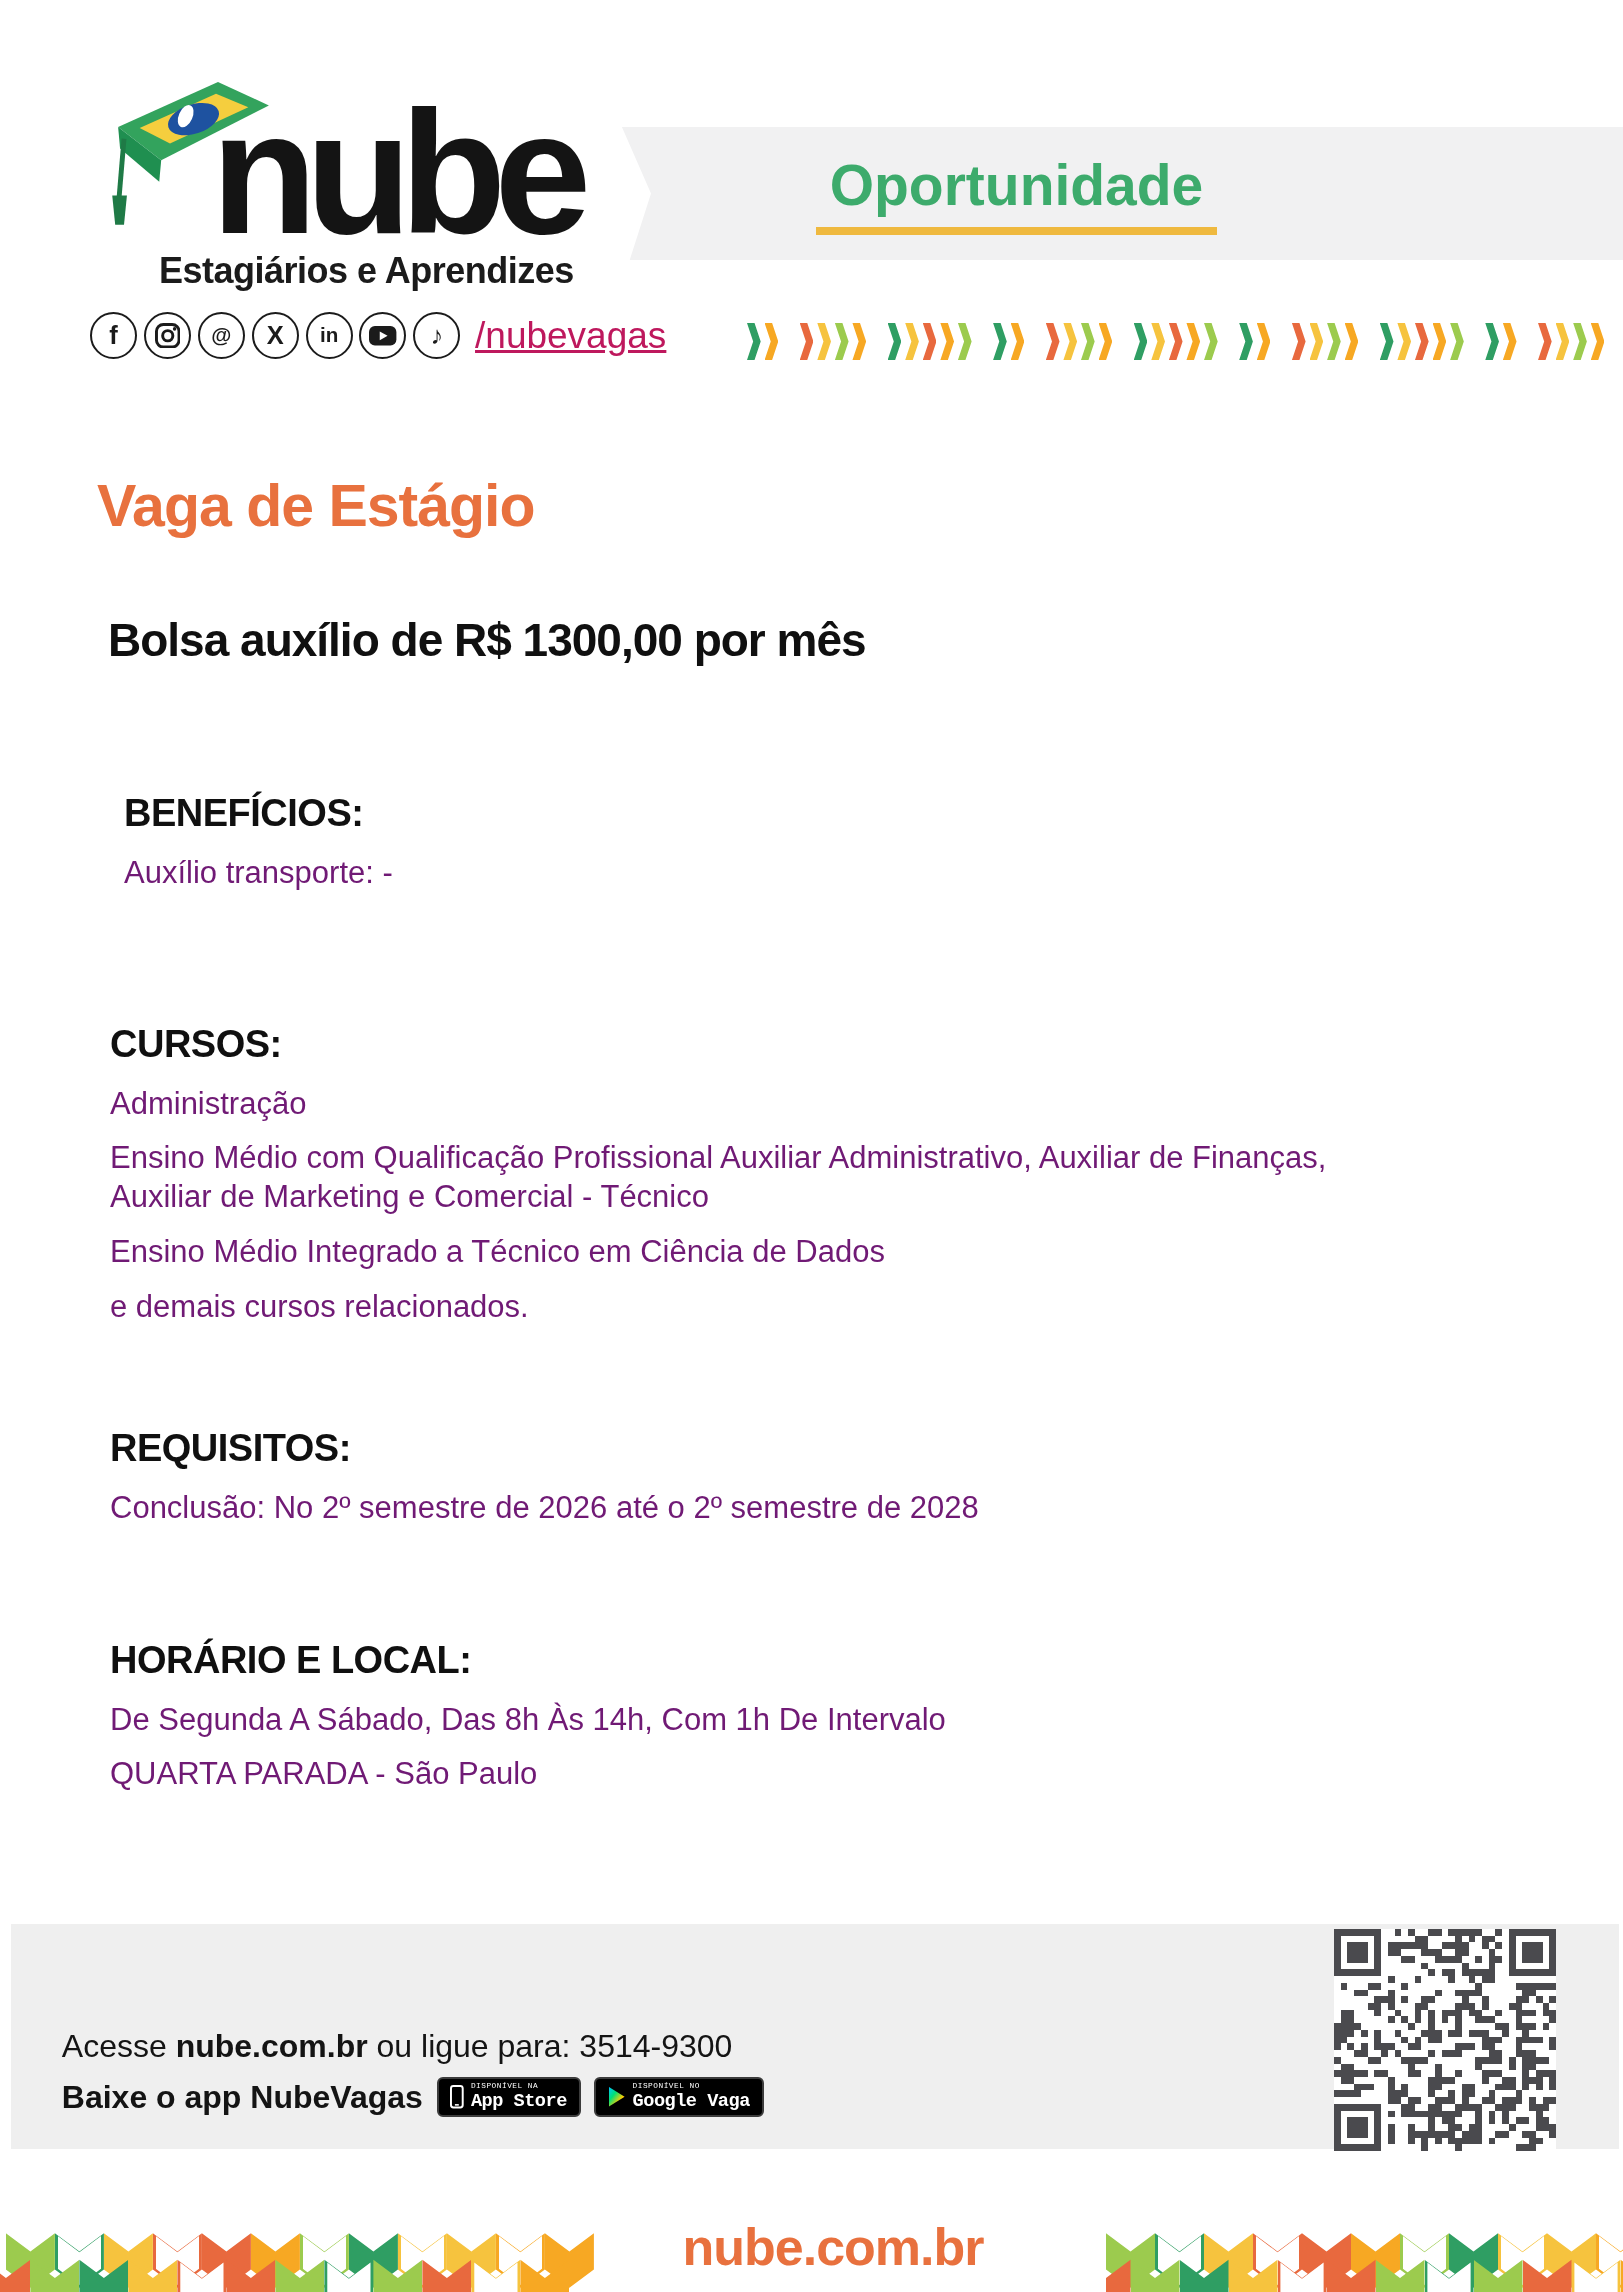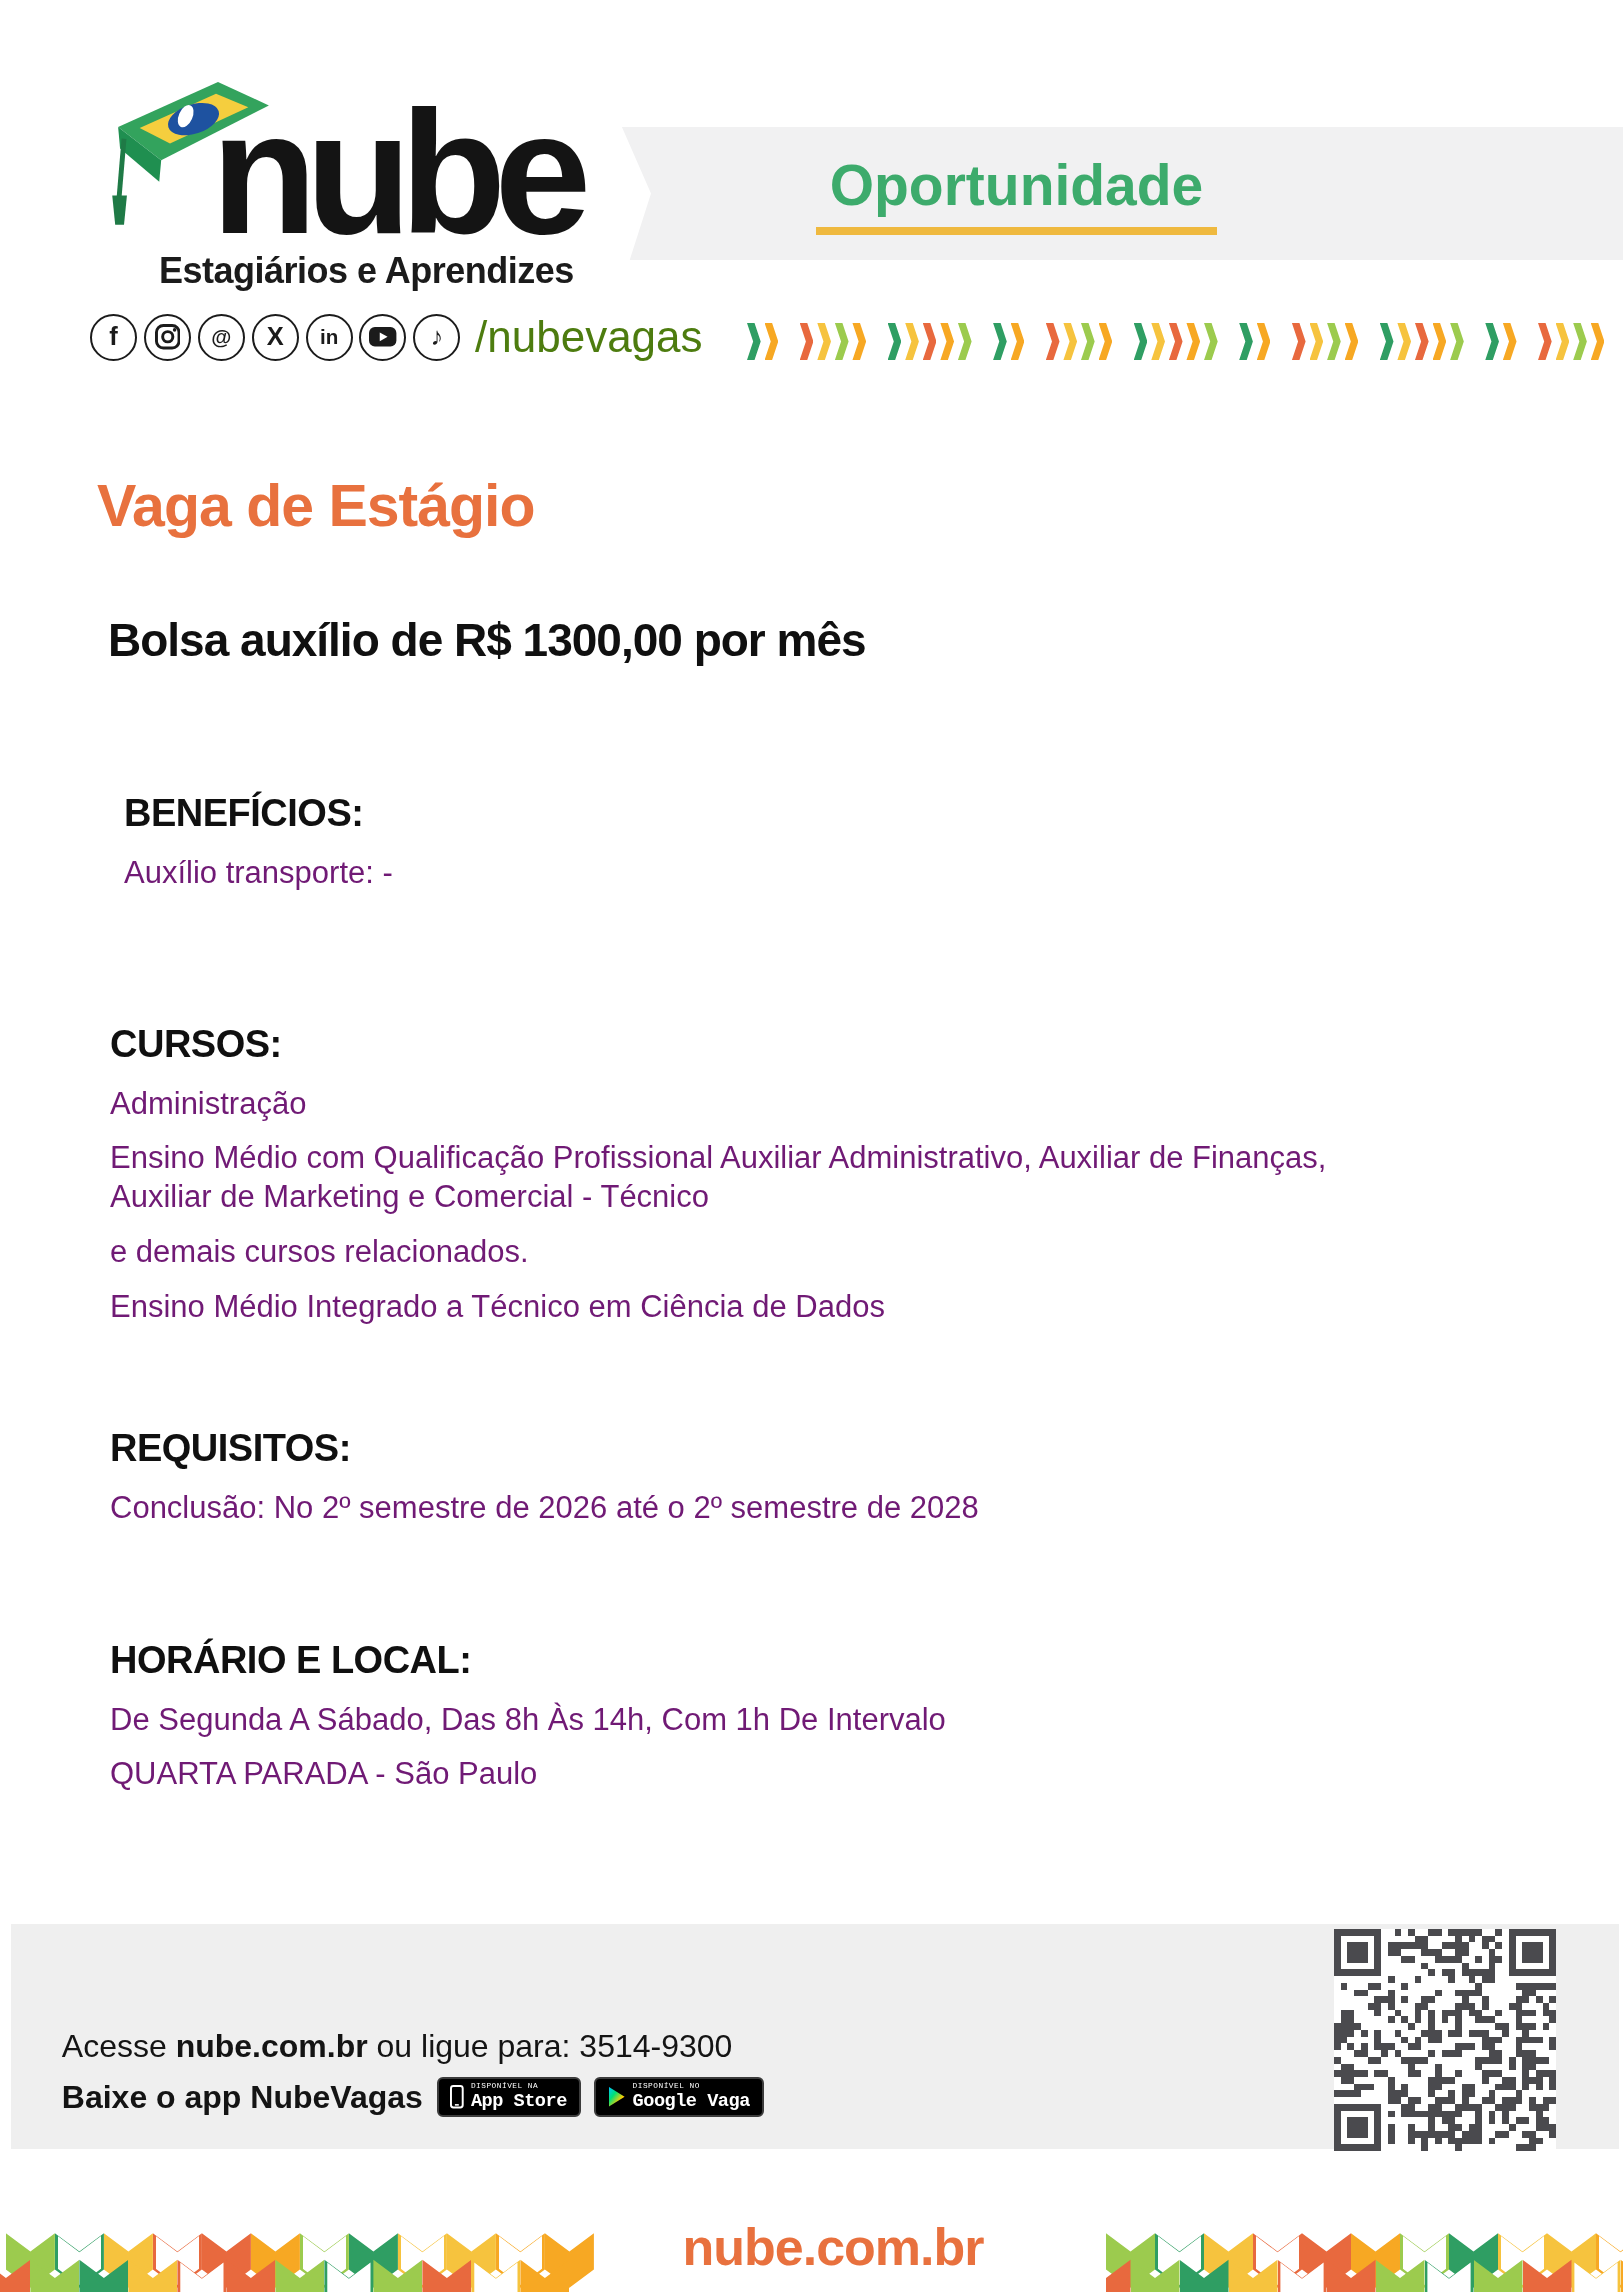--- a/index.html
+++ b/index.html
@@ -20,21 +20,21 @@
     font-size:36px; font-weight:bold; color:#1b1b1b; letter-spacing:-0.5px;
   }
   .social-row { position:absolute; left:90px; top:312px; display:flex; align-items:center; gap:6.9px; }
   .soc {
     width:47px; height:47px; border:2.9px solid #1b1b1b; border-radius:50%;
     display:flex; align-items:center; justify-content:center; box-sizing:border-box;
     font-weight:bold; color:#1b1b1b; background:#fff;
   }
   .soc .t { font-size:25.5px; line-height:1; }
   .soc .t.small { font-size:20.6px; }
-  .social-handle { font-size:44px; color:#4d7c0f; margin-left:7.8px; }
+  .social-handle { font-size:37px; color:#be185d; margin-left:7.8px;text-decoration:underline; }
   
   .ribbon {
     position:absolute; left:616px; top:127px; right:0; height:133px;
     background:#f1f1f2;
     clip-path:polygon(100% 0, 100% 100%, 13.7px 100%, 35px 50%, 5.9px 0);
     display:flex; align-items:center; justify-content:center;
   }
   .ribbon-text {
     margin-right:206px;
     font-size:57px; font-weight:bold; color:#3dab6c; letter-spacing:0px;
@@ -221,22 +221,22 @@
 
   <div class="section sec-benefits">
     <h2>BENEFÍCIOS:</h2>
     <p class="line">Auxílio transporte: -</p>
   </div>
 
   <div class="section sec-courses">
     <h2>CURSOS:</h2>
     <p class="line">Administração</p>
     <p class="line">Ensino Médio com Qualificação Profissional Auxiliar Administrativo, Auxiliar de Finanças, Auxiliar de Marketing e Comercial - Técnico</p>
+    <p class="line">Ensino Médio Integrado a Técnico em Ciência de Dados</p>
     <p class="line">e demais cursos relacionados.</p>
-    <p class="line">Ensino Médio Integrado a Técnico em Ciência de Dados</p>
   </div>
 
   <div class="section sec-requisites">
     <h2>REQUISITOS:</h2>
     <p class="line">Conclusão: No 2º semestre de 2026 até o 2º semestre de 2028</p>
   </div>
 
   <div class="section sec-schedule">
     <h2>HORÁRIO E LOCAL:</h2>
     <p class="line">De Segunda A Sábado, Das 8h Às 14h, Com 1h De Intervalo</p>

